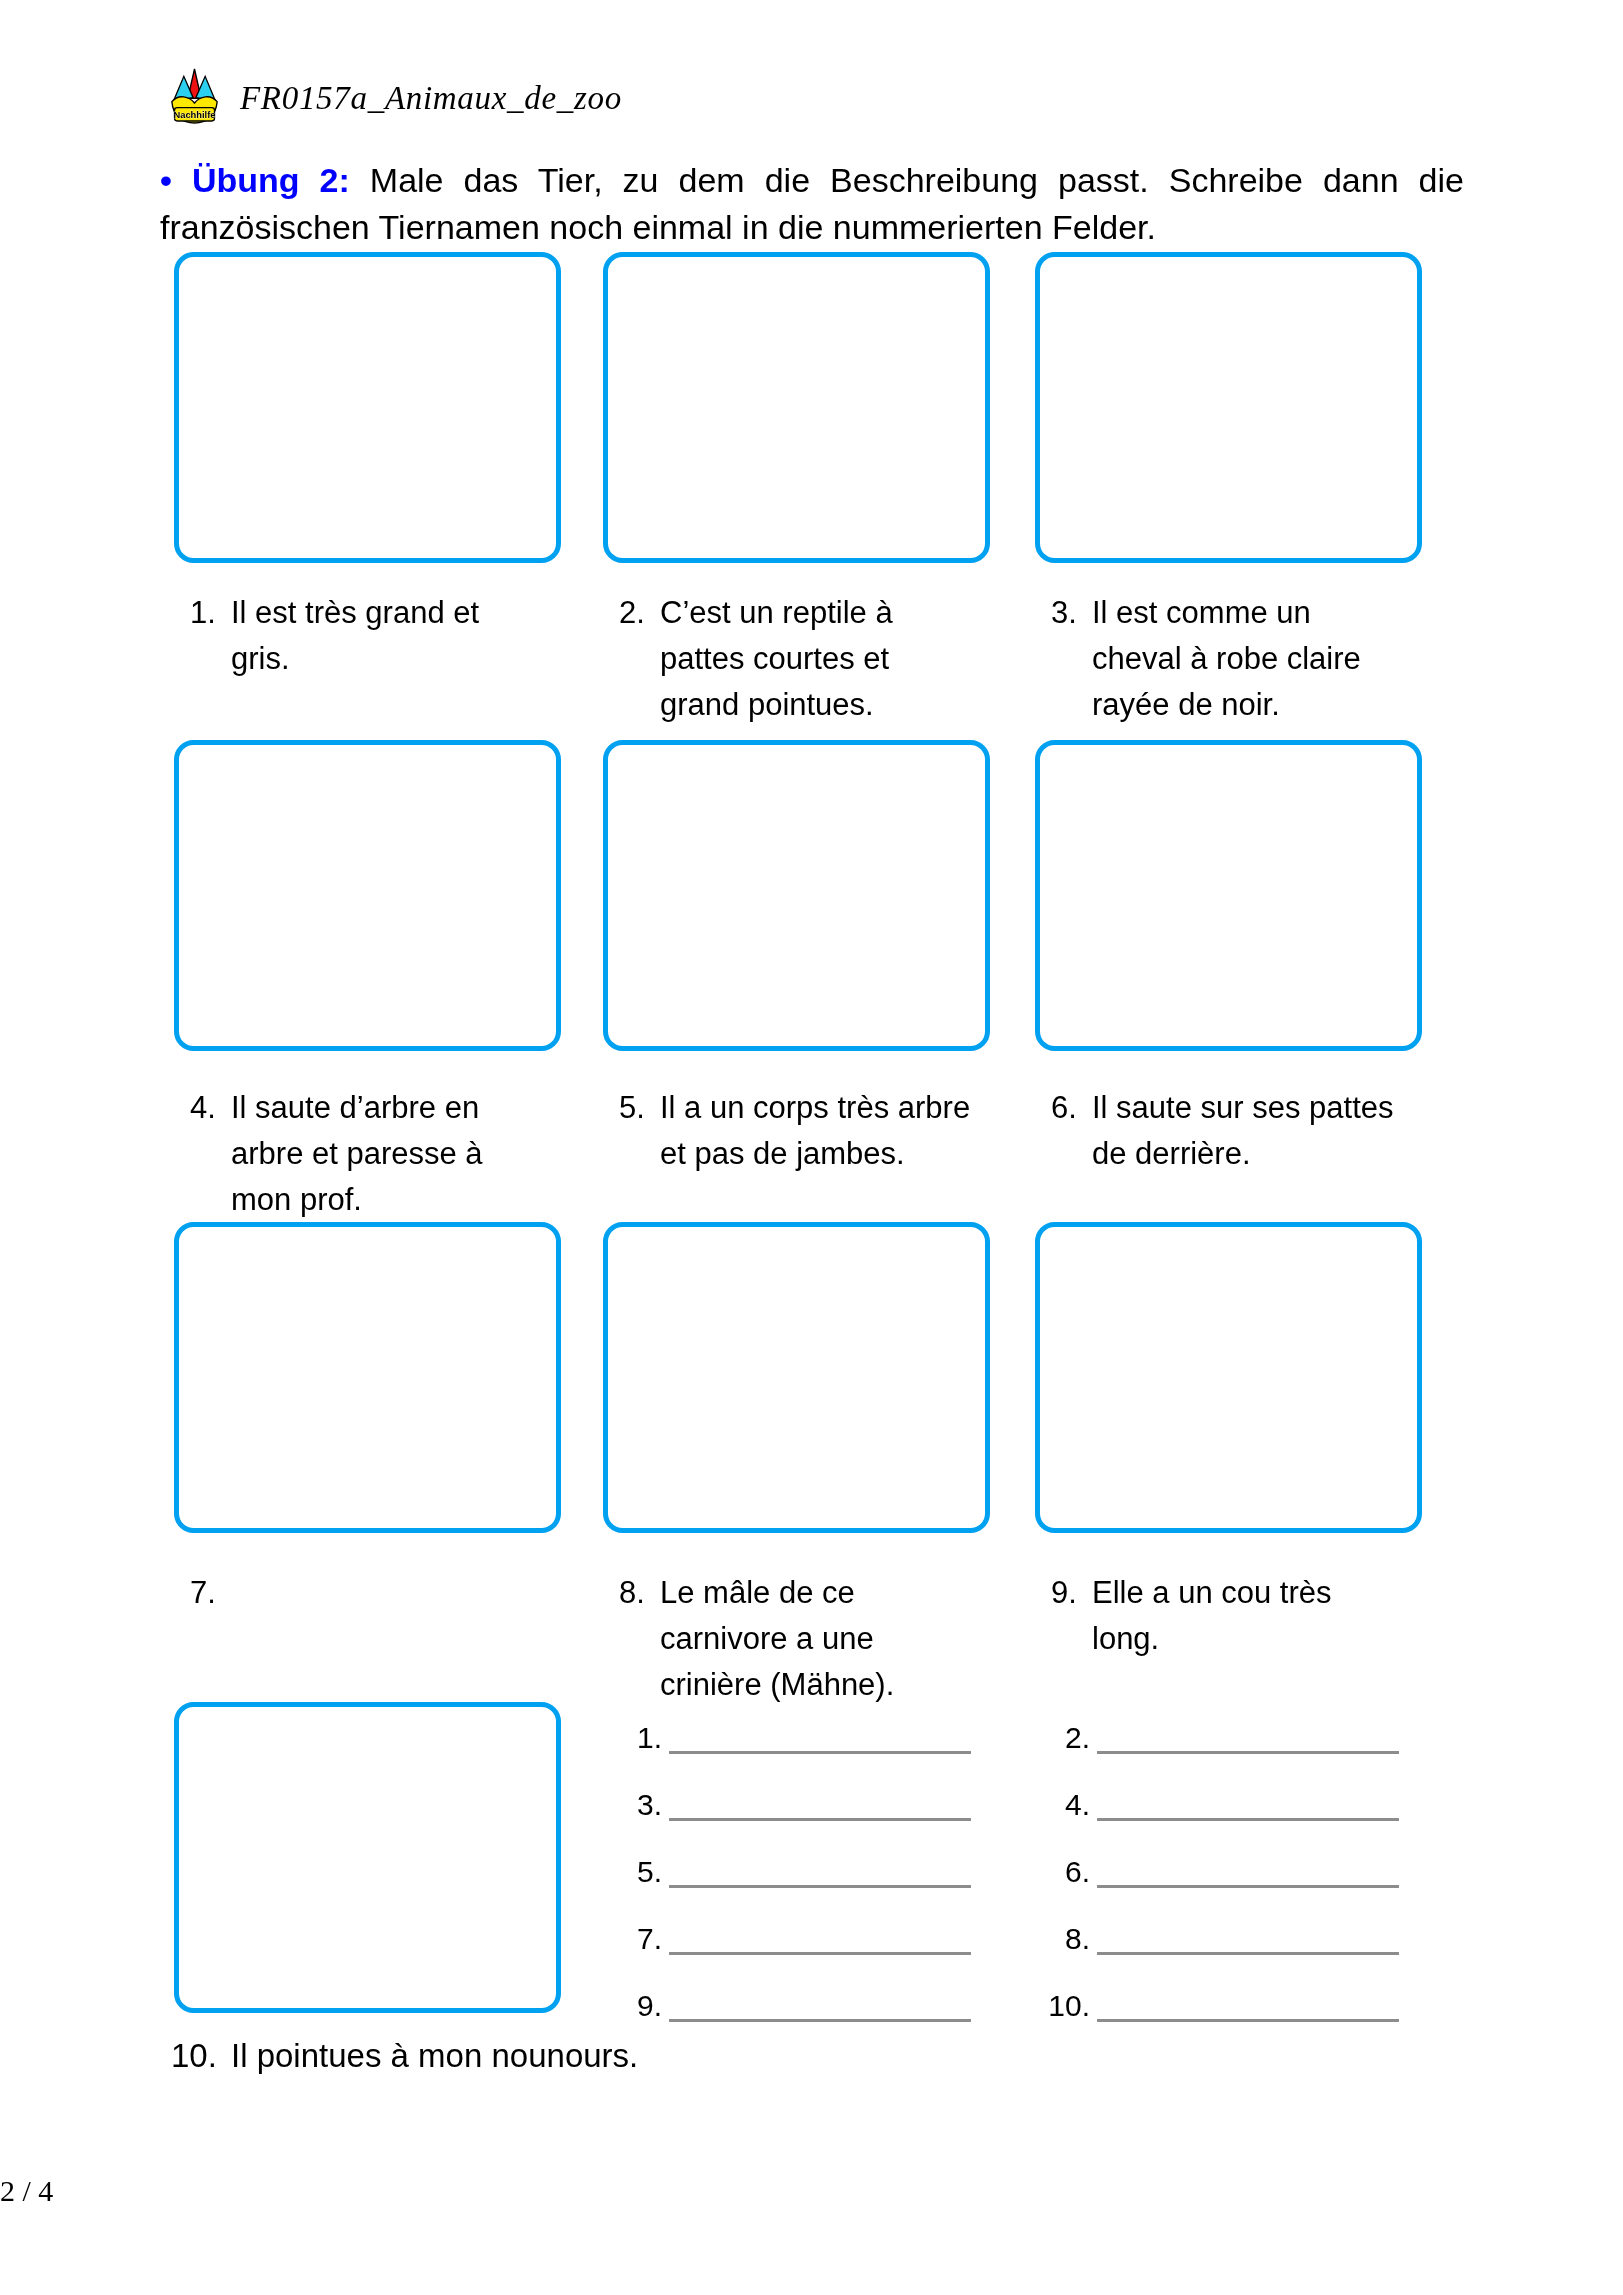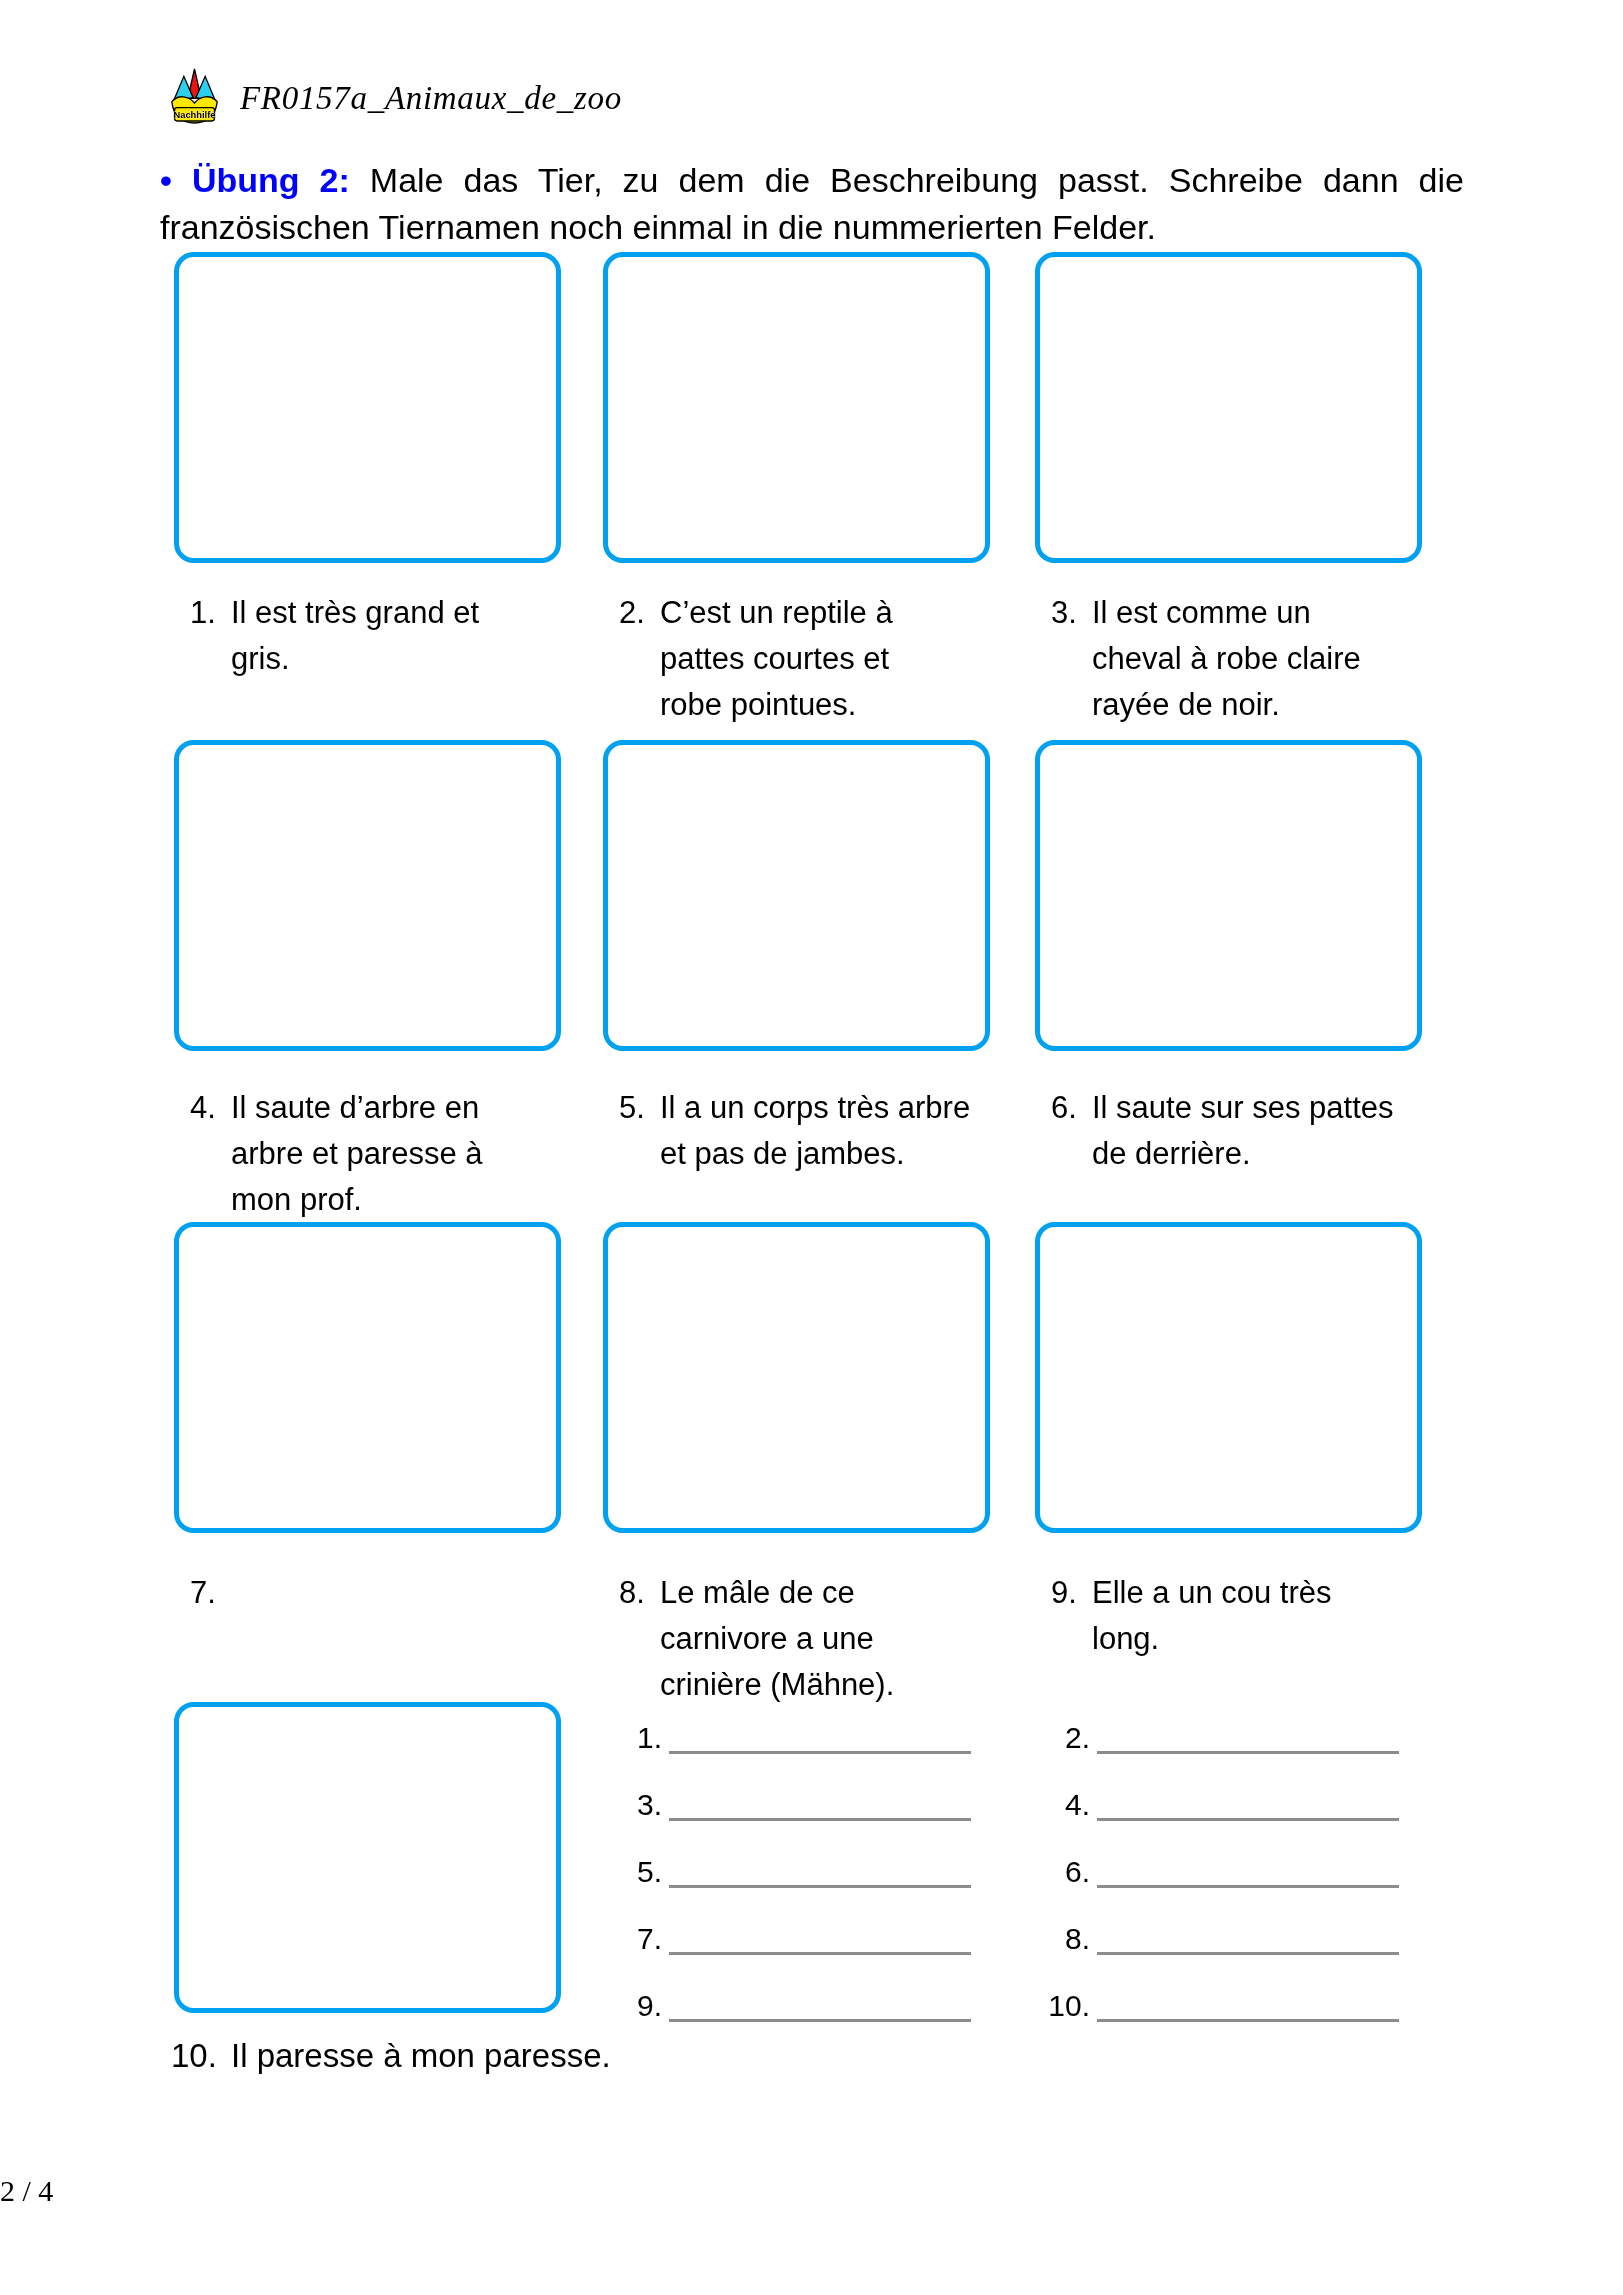--- a/index.html
+++ b/index.html
@@ -102,21 +102,21 @@
 
   <div class="desc d1">
     <span class="num">1.</span>
     <span class="txt">Il est très grand et
 gris.</span>
   </div>
   <div class="desc d2">
     <span class="num">2.</span>
     <span class="txt">C’est un reptile à
 pattes courtes et
-robe pointues.</span>
+grand pointues.</span>
   </div>
   <div class="desc d3">
     <span class="num">3.</span>
     <span class="txt">Il est comme un
 cheval à robe claire
 rayée de noir.</span>
   </div>
   <div class="desc d4">
     <span class="num">4.</span>
     <span class="txt">Il saute d’arbre en
@@ -184,19 +184,19 @@
     <span class="num">9.</span>
     <span class="line"></span>
   </div>
   <div class="ans a10">
     <span class="num">10.</span>
     <span class="line"></span>
   </div>
 
   <div class="item10">
     <span class="num">10.</span>
-    <span>Il paresse à mon paresse.</span>
+    <span>Il pointues à mon nounours.</span>
   </div>
 
   <div class="footer">2 / 4</div>
 
 </div>
 
 
 </body></html>

